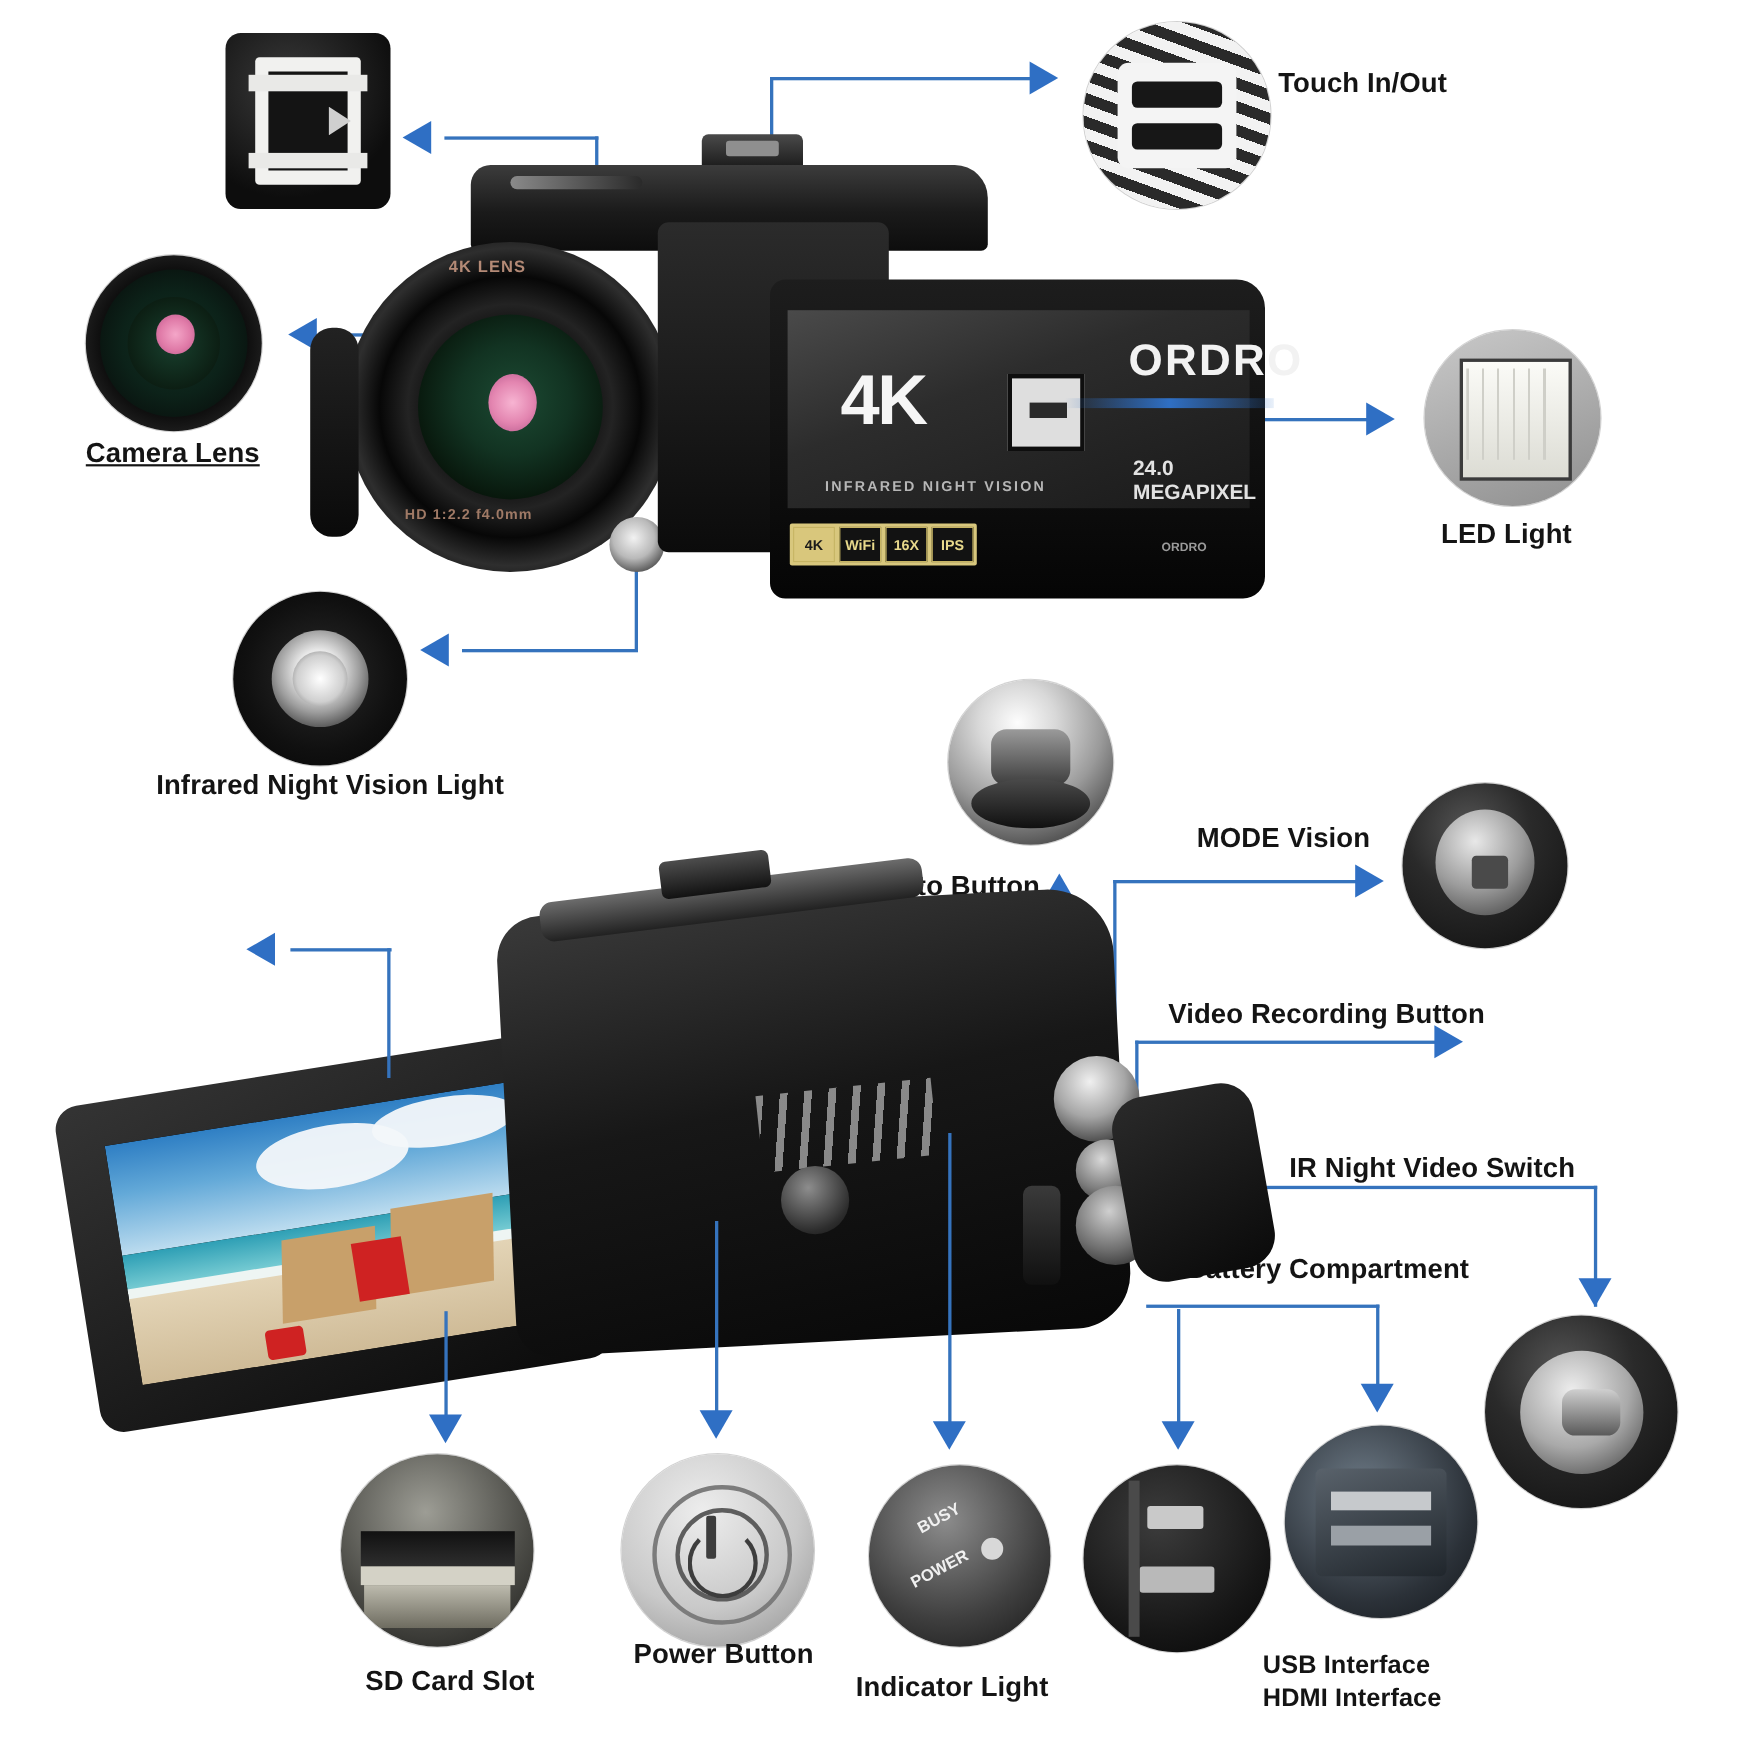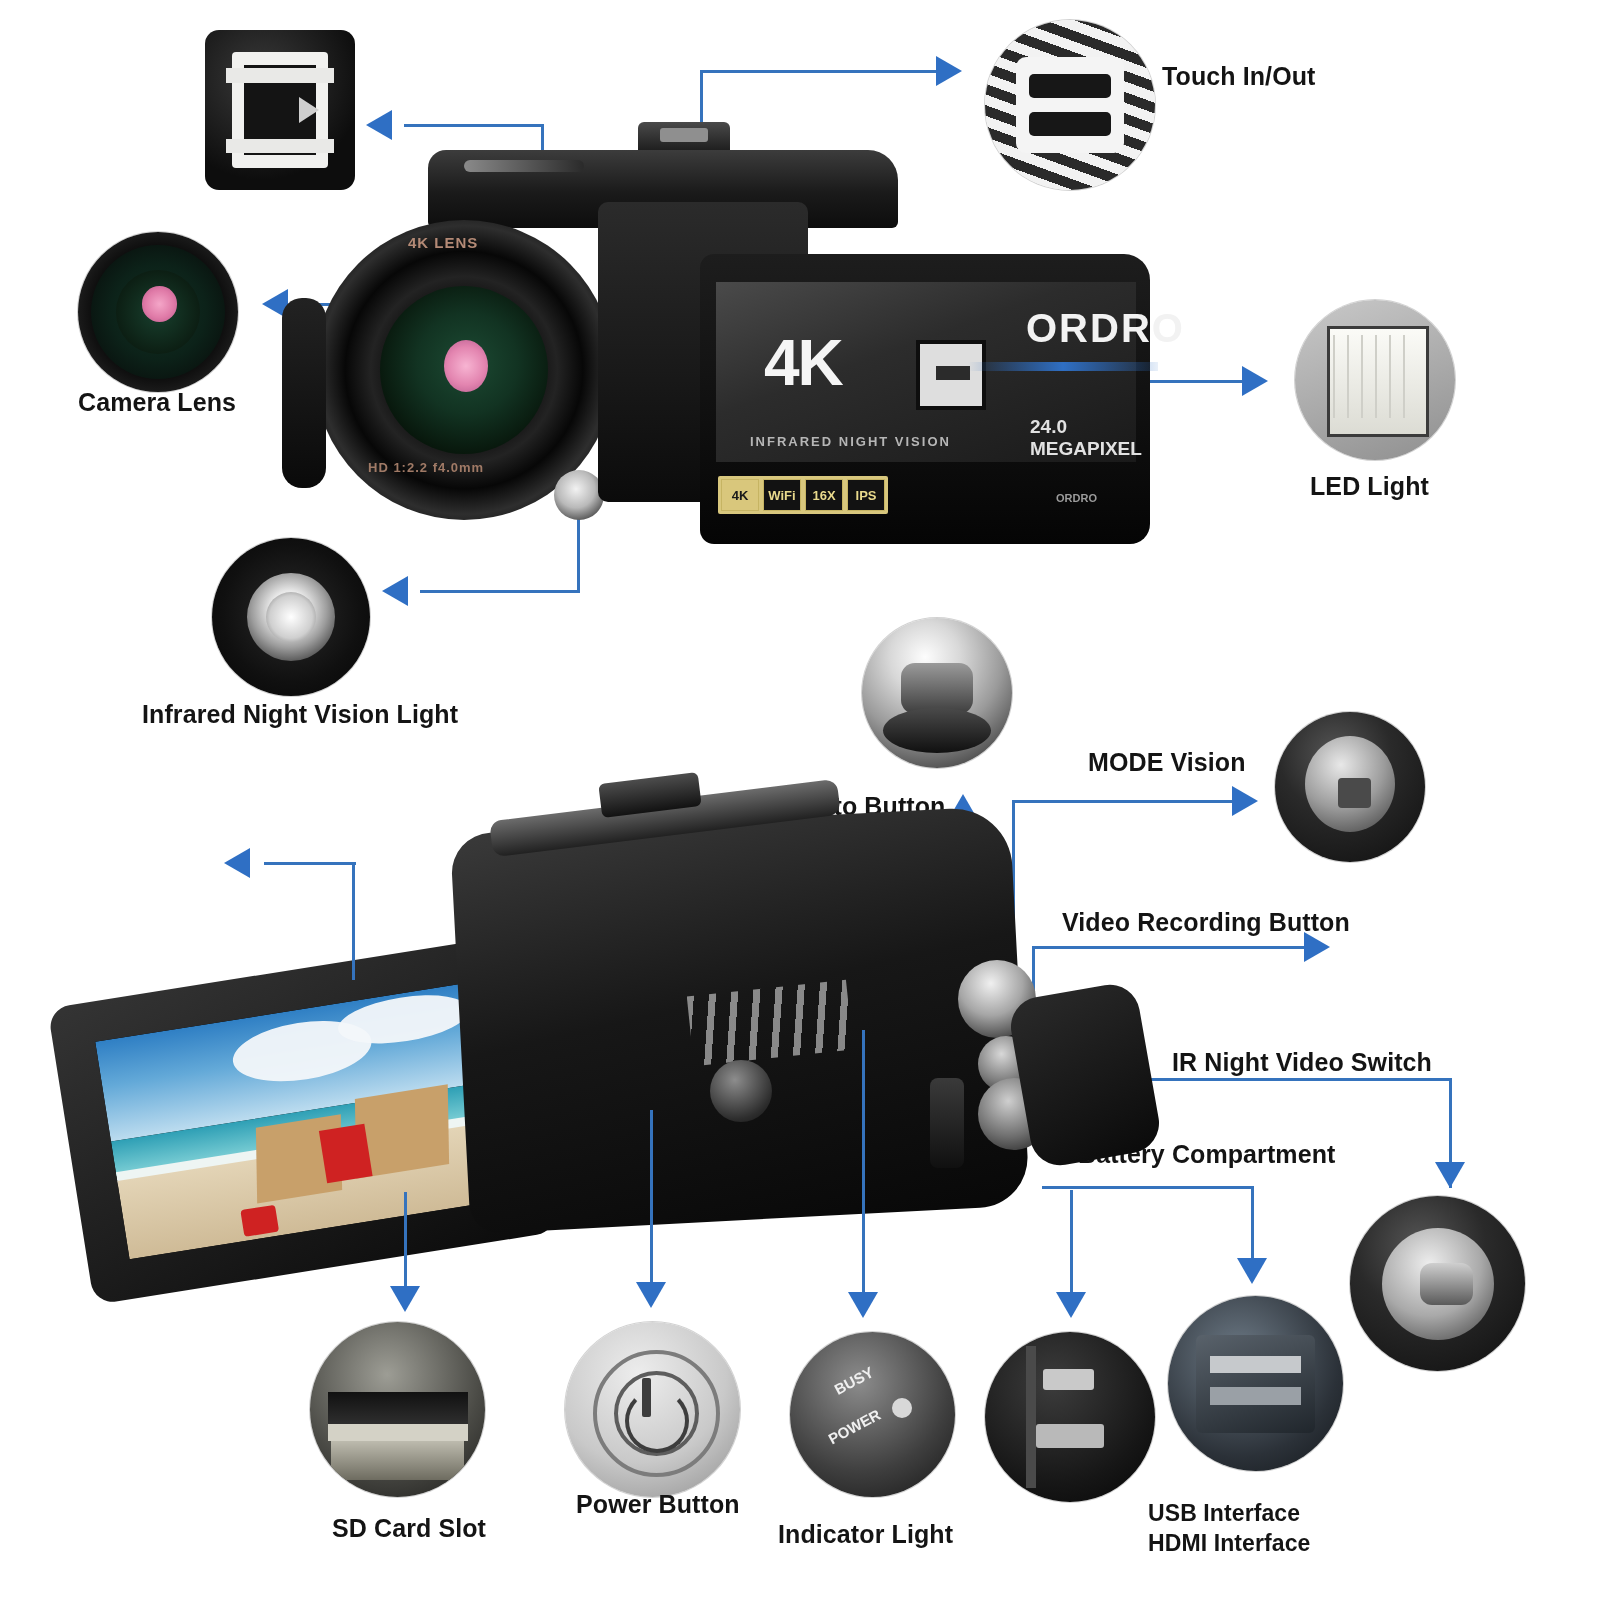--- a/index.html
+++ b/index.html
@@ -115,21 +115,21 @@
   <div class="label" style="left:1162px;top:62px;">Touch In/Out</div>
   <div class="ln h" style="left:700px;top:70px;width:240px;"></div>
   <div class="ln v" style="left:700px;top:70px;height:62px;"></div>
   <div class="arw r" style="left:936px;top:56px;"></div>
 
   <div class="circ lens-cal" style="left:78px;top:232px;width:160px;height:160px;">
     <div class="lens-ring" style="left:8%;top:8%;width:84%;height:84%;background:radial-gradient(circle,#123024 0%,#0c2219 50%,#070707 100%);"></div>
     <div class="lens-ring" style="left:24%;top:24%;width:52%;height:52%;background:radial-gradient(circle,#18402e,#071008);"></div>
     <div class="lens-pink" style="left:40%;top:34%;width:22%;height:22%;"></div>
   </div>
-  <div class="label" style="left:78px;top:388px;">Camera Lens</div>
+  <div class="label" style="left:78px;top:398px;text-decoration:underline;">Camera Lens</div>
   <div class="ln h" style="left:300px;top:303px;width:190px;"></div>
   <div class="ln v" style="left:487px;top:303px;height:62px;"></div>
   <div class="arw l" style="left:262px;top:289px;"></div>
 
   <div class="circ ir-cal" style="left:212px;top:538px;width:158px;height:158px;">
     <div class="ir-lens" style="left:22%;top:22%;width:56%;height:56%;"></div>
     <div class="ir-lens" style="left:34%;top:34%;width:32%;height:32%;background:radial-gradient(circle,#ffffff,#cfcfcf 60%,#6d6d6d 100%);"></div>
   </div>
   <div class="label" style="left:142px;top:700px;">Infrared Night Vision Light</div>
   <div class="ln h" style="left:420px;top:590px;width:160px;"></div>

